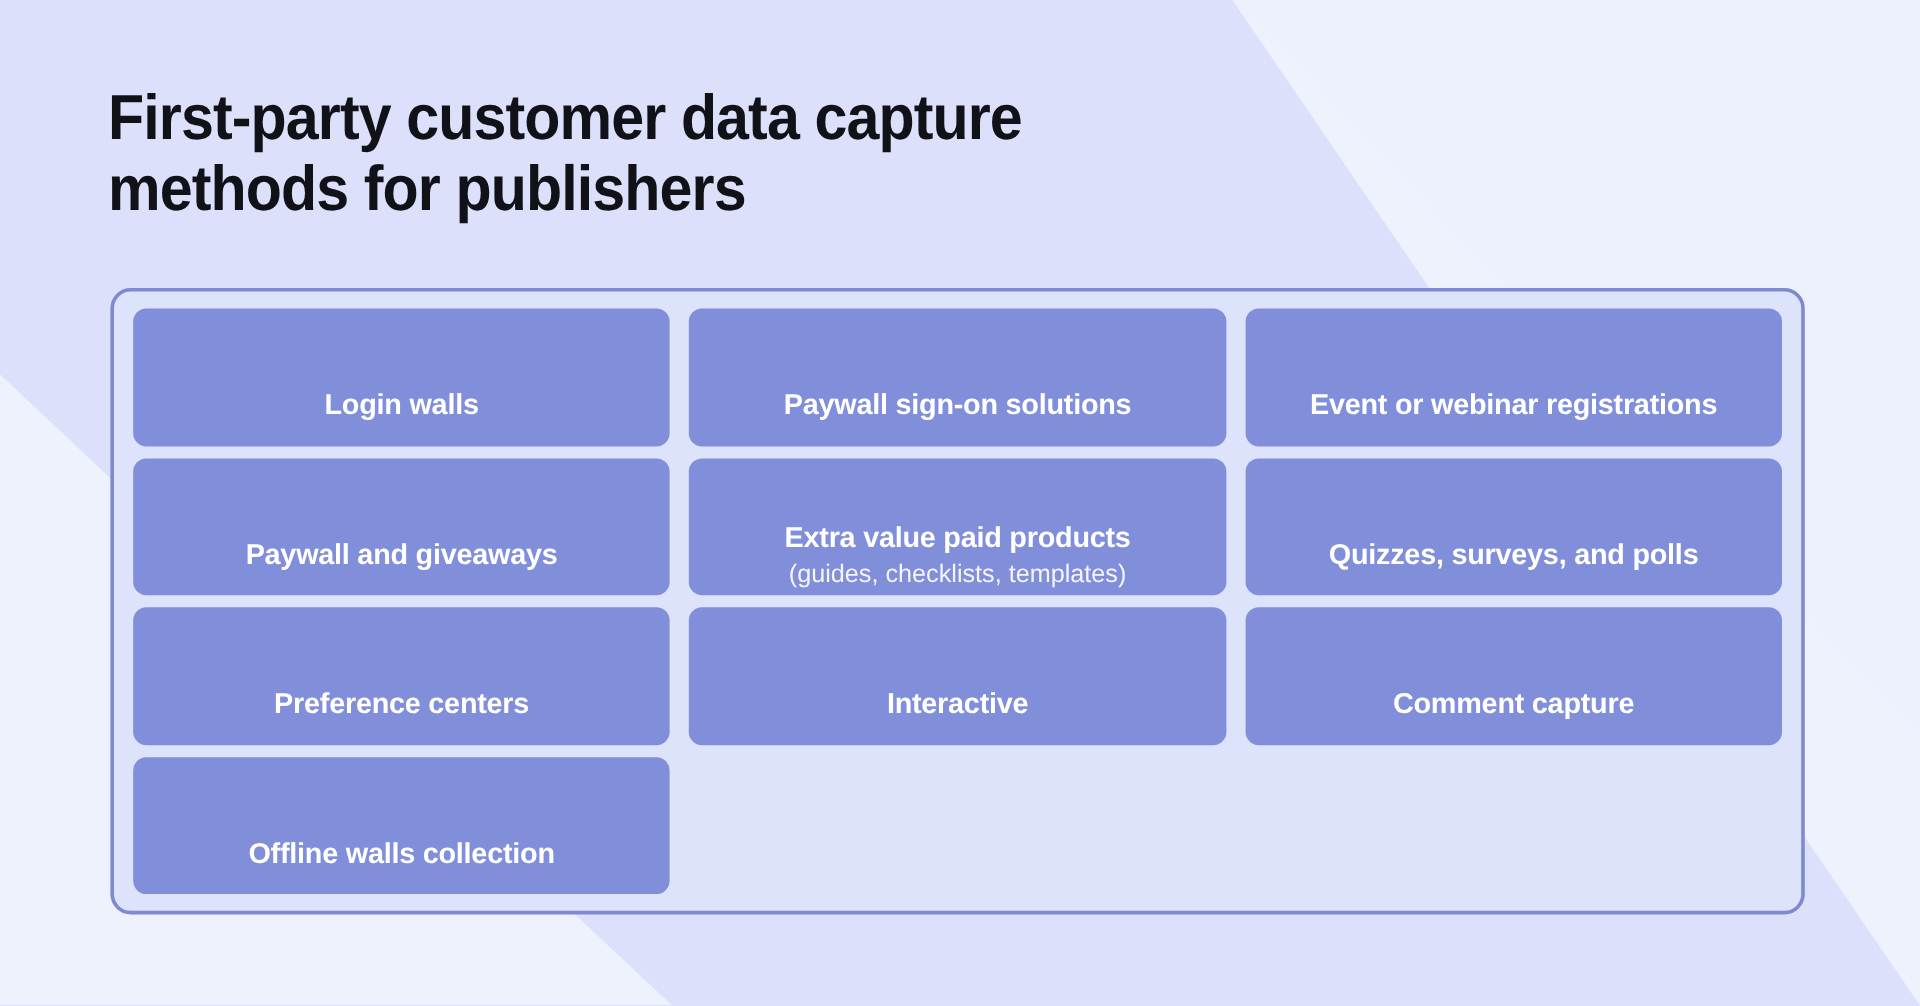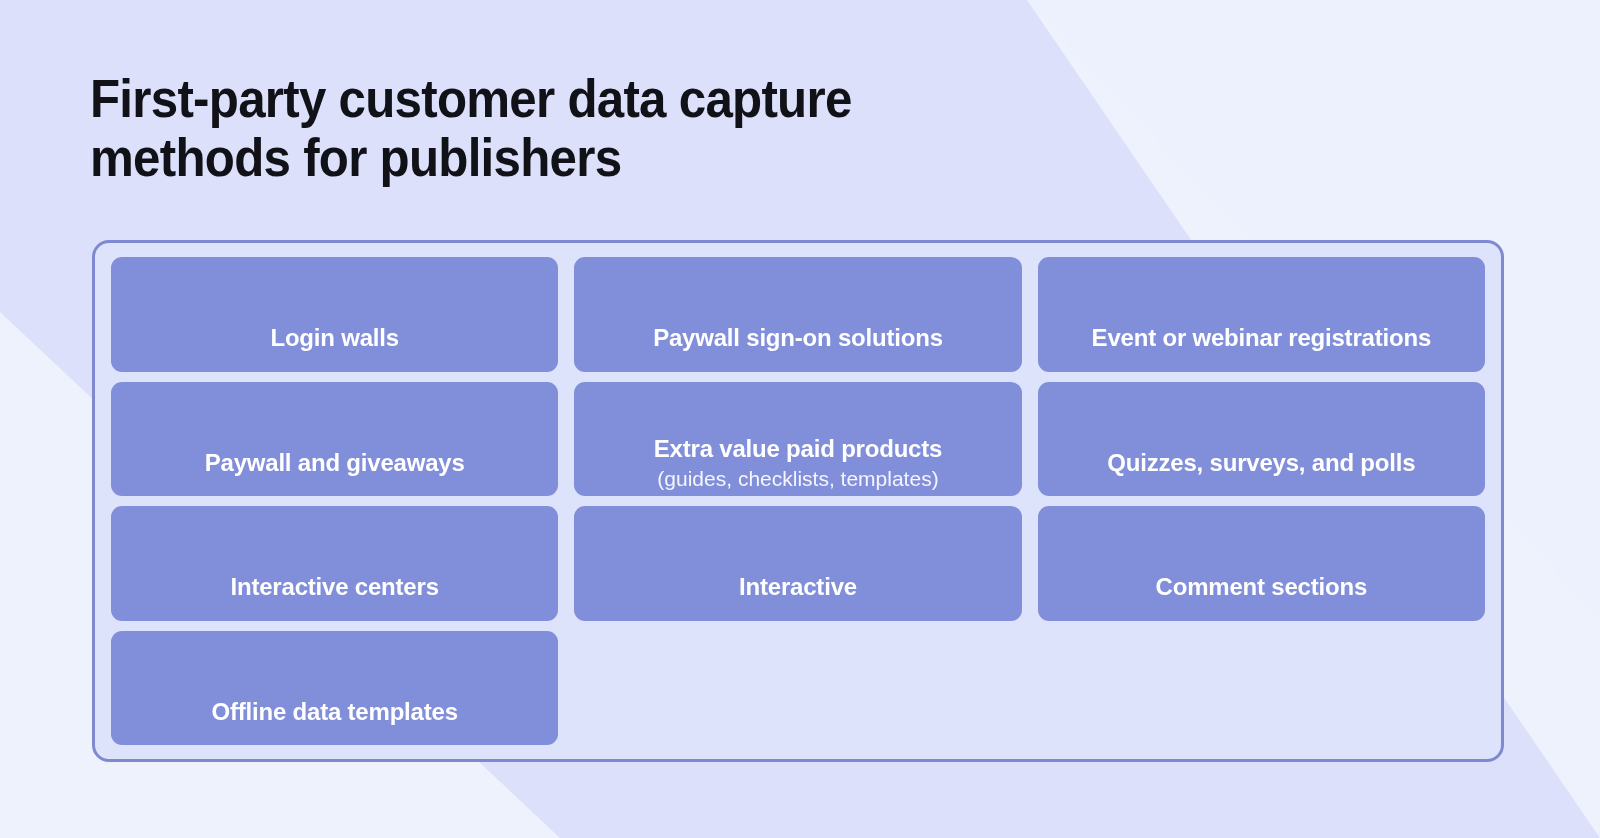--- a/index.html
+++ b/index.html
@@ -202,34 +202,34 @@
       <span class="card-title">Extra value paid products</span>
       <span class="card-subtitle">(guides, checklists, templates)</span>
     </div>
 
     <div class="card">
       <span class="card-title">Quizzes, surveys, and polls</span>
 
     </div>
 
     <div class="card">
-      <span class="card-title">Interactive centers</span>
+      <span class="card-title">Preference centers</span>
 
     </div>
 
     <div class="card">
       <span class="card-title">Interactive</span>
 
     </div>
 
     <div class="card">
-      <span class="card-title">Comment sections</span>
-
-    </div>
-
-    <div class="card">
-      <span class="card-title">Offline data templates</span>
+      <span class="card-title">Comment capture</span>
+
+    </div>
+
+    <div class="card">
+      <span class="card-title">Offline walls collection</span>
 
     </div>
 
   </div>
 
 </div>
 
 </body></html>

